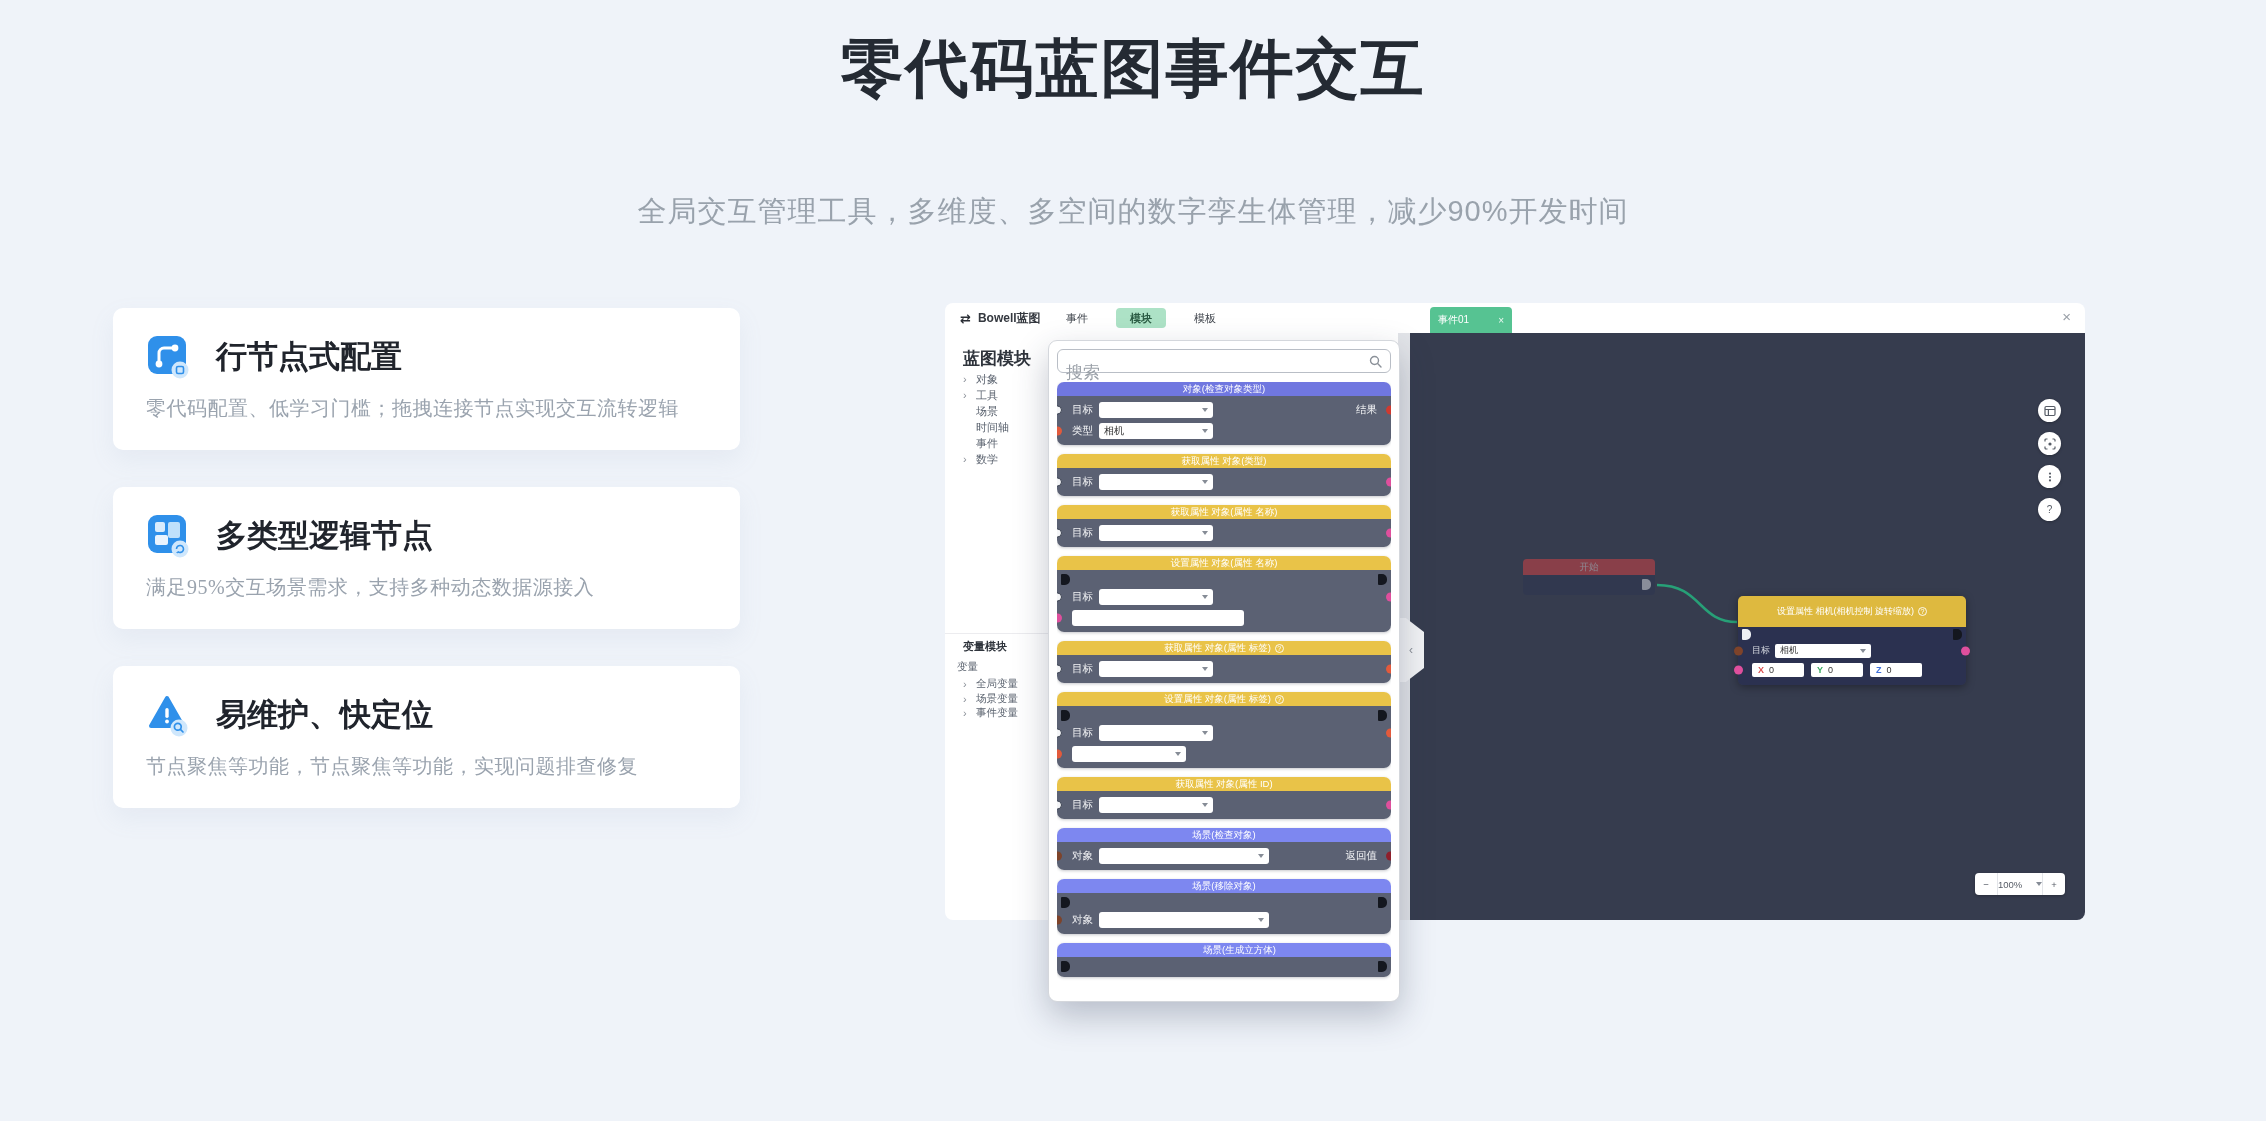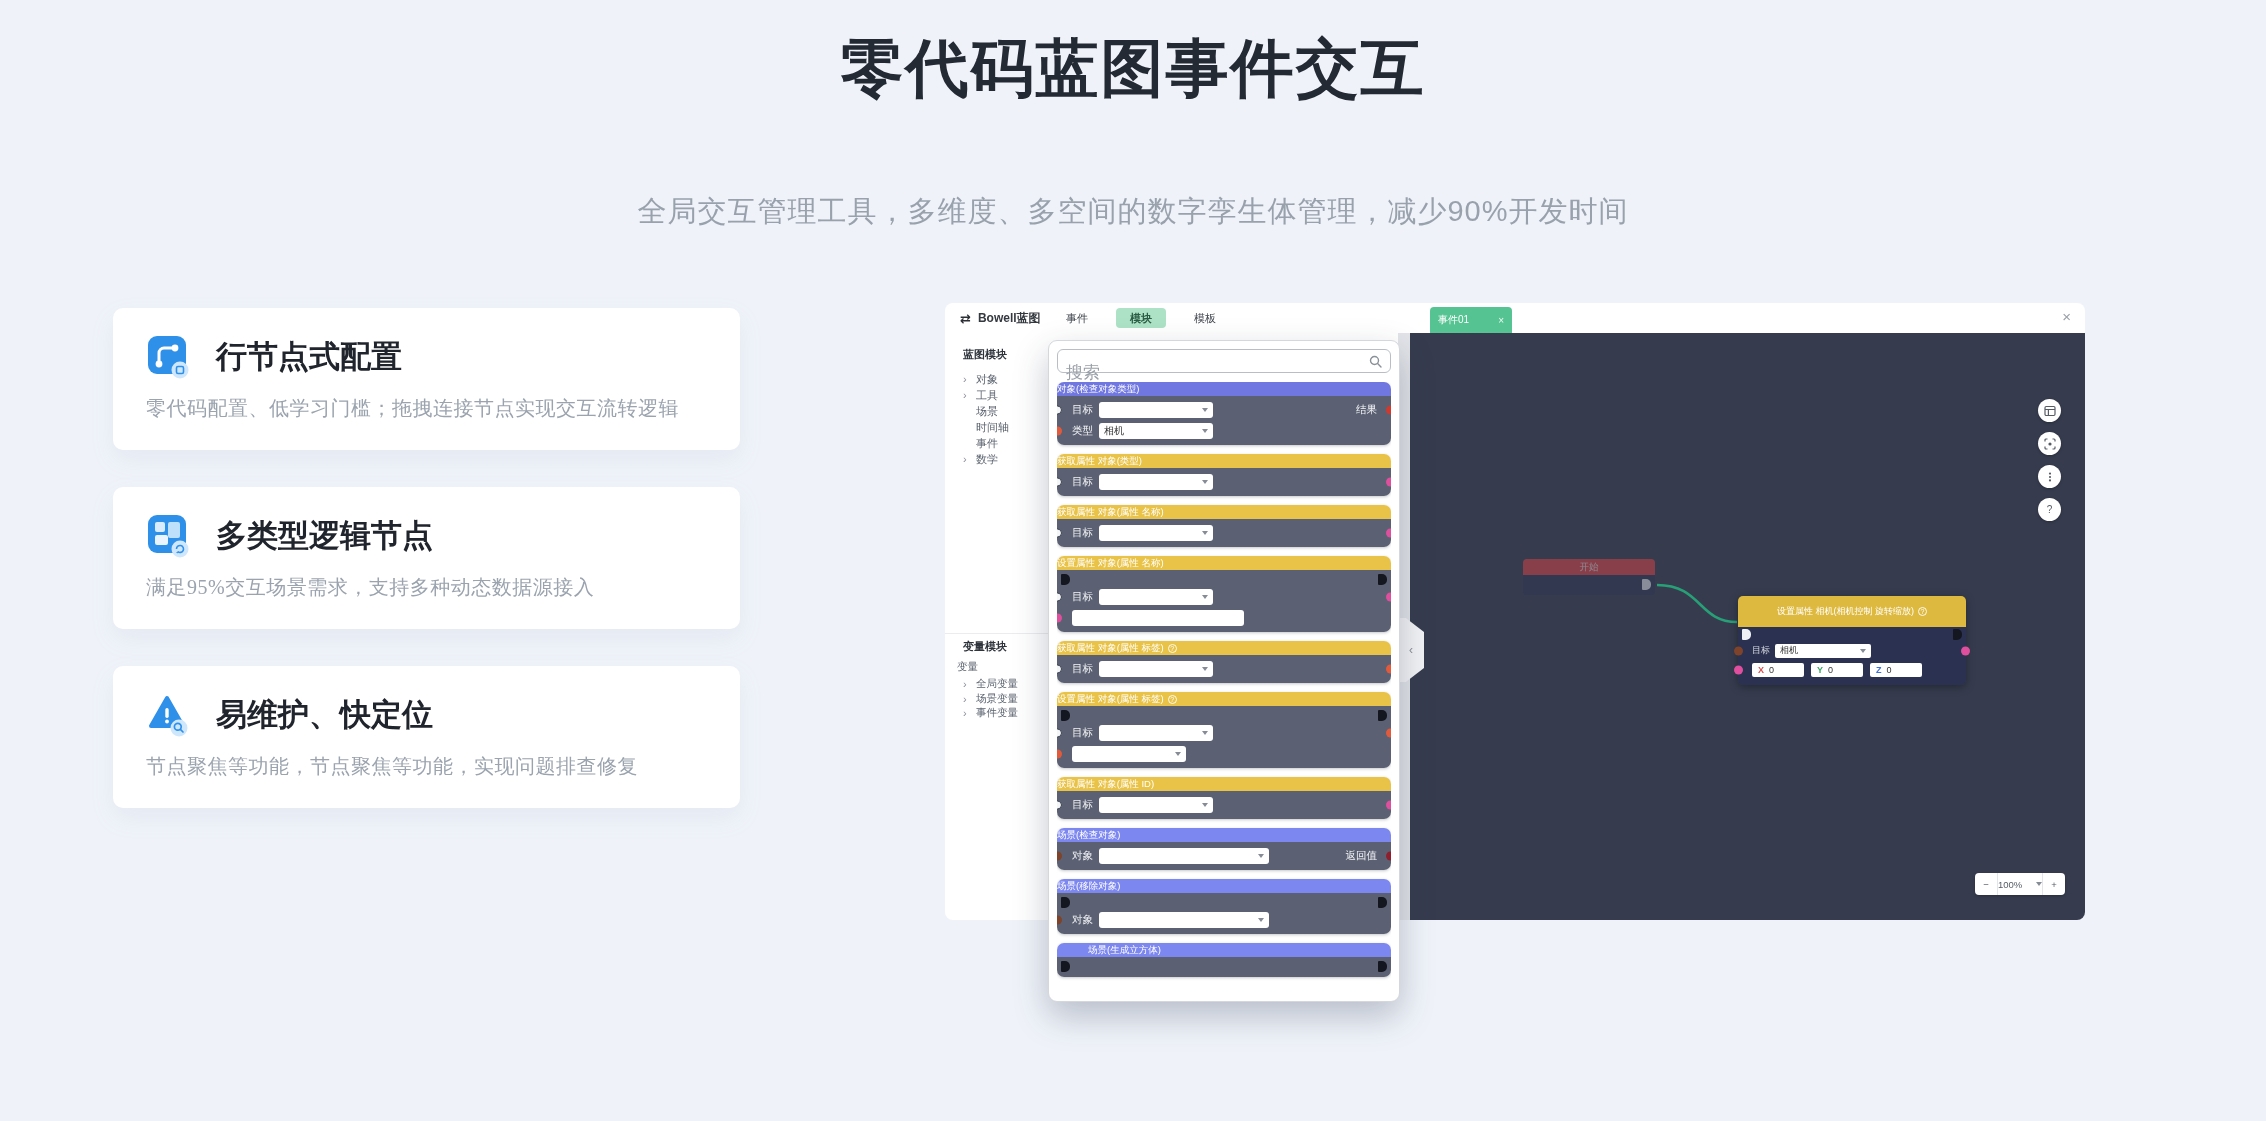--- a/index.html
+++ b/index.html
@@ -33,21 +33,21 @@
     border-radius:4px; color:#2b5c44; font-weight:600; }
   .doc-tab { position:absolute; left:485px; top:4px; width:82px; height:26px; background:#56c392;
     border-radius:4px 4px 0 0; display:flex; align-items:center; justify-content:space-between;
     padding:0 8px; color:#fff; font-size:10px; }
   .doc-close { font-size:10px; color:rgba(255,255,255,.9); }
   .win-close { position:absolute; right:14px; top:5px; font-size:15px; color:#9aa0a8; }
 
   .ebody { position:relative; display:flex; height:587px; }
   .sidebar { position:relative; width:465px; background:#fff; border-radius:0 0 0 8px; }
   .sidebar-strip { position:absolute; right:0; top:0; width:12px; height:100%; background:#e2e4e8; }
-  .side-head { position:absolute; left:18px; font-size:11px; font-weight:700; color:#2f343c; }
+  .side-head { position:absolute; left:18px; font-size:17px; font-weight:700; color:#2f343c; }
   .mod-head { top:14px; }
   .module-tree { position:absolute; left:18px; top:38px; }
   .tree-item { display:flex; align-items:center; gap:5px; height:16px; font-size:11px; color:#5c6470; }
   .tree-chev { width:8px; font-size:11px; color:#8a9098; }
   .side-divider { position:absolute; left:0; top:300px; width:453px; border-top:1px solid #ececef; }
   .var-section { position:absolute; left:0; top:306px; width:453px; }
   .var-head { position:relative; left:18px; font-size:11px; font-weight:700; color:#2f343c; }
   .var-root { position:relative; left:12px; margin-top:6px; height:15px; font-size:10.5px; color:#5c6470; }
   .var-tree { position:relative; left:18px; margin-top:2px; }
   .var-tree .tree-item { height:14.5px; font-size:10.5px; }
@@ -64,21 +64,21 @@
     border:1px solid #d4d7dc; border-radius:9px; box-shadow:0 14px 34px rgba(40,50,80,.28);
     padding:8px; z-index:20; display:flex; flex-direction:column; gap:9px; overflow:hidden; }
   .search { height:24px; border:1px solid #b9bec6; border-radius:6px; display:flex; align-items:center;
     padding:0 8px; gap:6px; flex:0 0 auto; }
   .search input { border:none; outline:none; flex:1; font-size:17px; color:#333; font-family:inherit; background:transparent;margin-top:24px; }
   .search input::placeholder { color:#9aa0a8; }
   .node-list { display:flex; flex-direction:column; gap:9px; flex:1; overflow:hidden; }
 
   .pnode { border-radius:7px; box-shadow:0 1px 3px rgba(30,35,50,.25); flex:0 0 auto; }
   .pnode-head { height:14px; border-radius:7px 7px 0 0; display:flex; align-items:center;
-    justify-content:flex-start; gap:4px; font-size:9.5px; color:#fff; }
+    justify-content:center; gap:4px; font-size:9.5px; color:#fff; }
   .pnode-body { position:relative; background:#5b6173; border-radius:0 0 7px 7px; padding:3px 0 4px; }
   .prow { position:relative; display:flex; align-items:center; height:21px; padding-left:15px; gap:6px; }
   .exec-row { position:relative; height:13px; }
   .plabel { font-size:10.5px; color:#f2f3f5; }
   .rlabel { margin-left:auto; font-size:10.5px; color:#f2f3f5; padding-right:14px; }
   .pselect { height:16px; width:114px; background:#fff; border-radius:3px; display:flex; align-items:center;
     padding:0 5px; font-size:10px; color:#333; }
   .pselect.wide { width:170px; }
   .pinput { height:16px; width:172px; background:#fff; border-radius:3px; }
   .chev { width:0; height:0; border-left:3.5px solid transparent; border-right:3.5px solid transparent;

